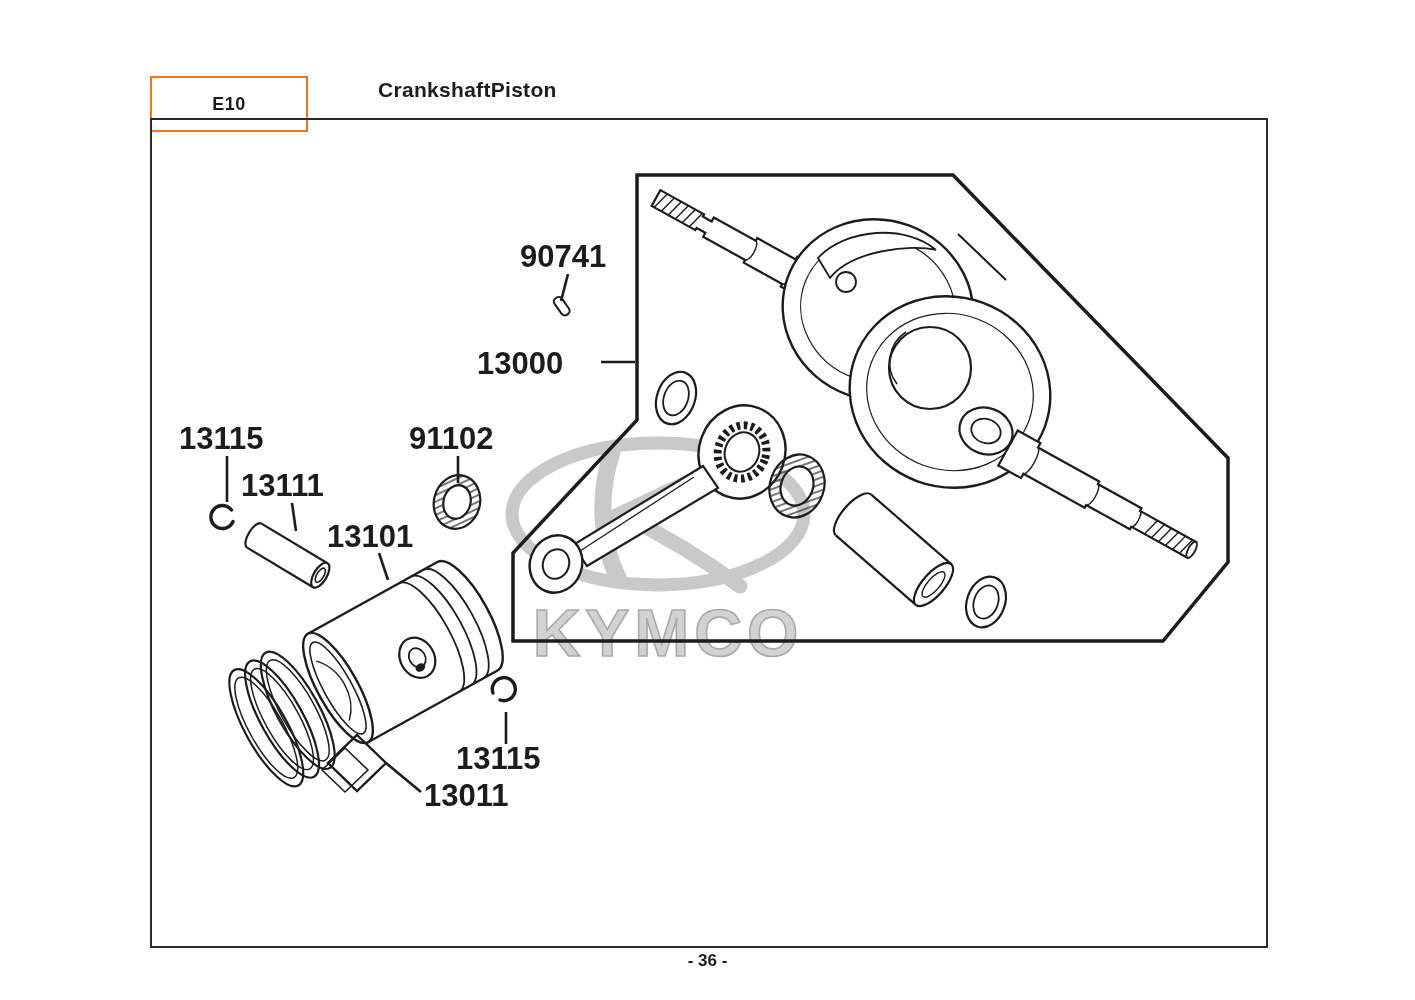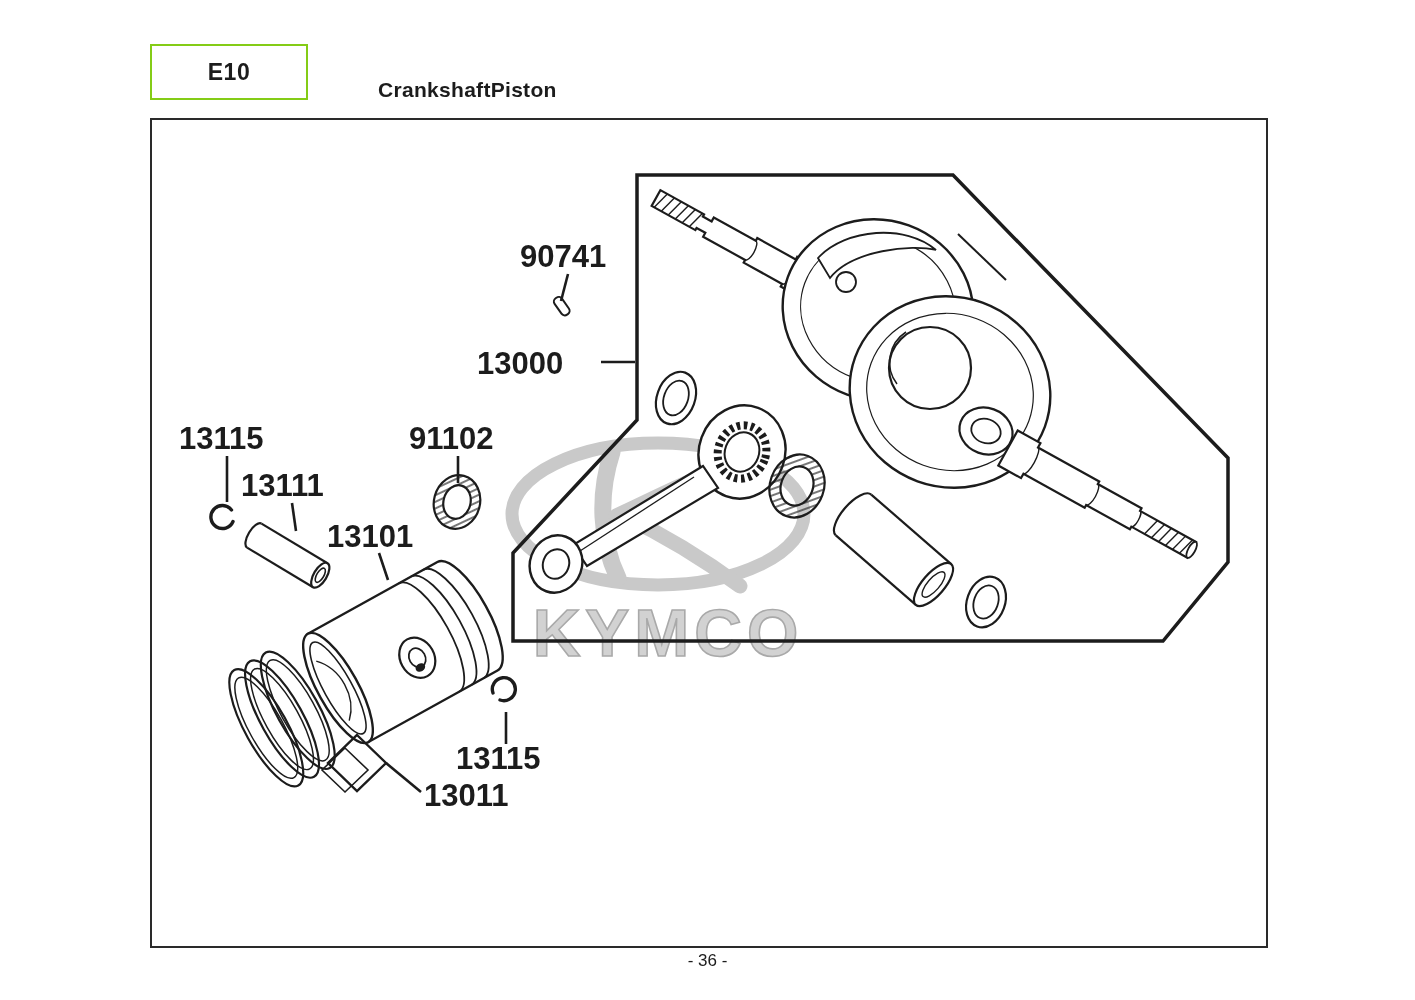--- a/index.html
+++ b/index.html
@@ -1,37 +1,37 @@
 <!DOCTYPE html>
 <html><head>
 <meta charset="utf-8">
 <style>
   html,body { margin:0; padding:0; background:#ffffff; }
   .page {
     position:relative; width:1415px; height:1000px; background:#ffffff;
     font-family:"Liberation Sans", sans-serif; color:#1c1c1c; overflow:hidden;
   }
   .header-box {
-    position:absolute; left:150px; top:44px; width:158px; height:56px;
-    border:2px solid #84cc16; box-sizing:border-box;
+    position:absolute; left:150px; top:76px; width:158px; height:56px;
+    border:2px solid #f97316; box-sizing:border-box;
     display:flex; align-items:center; justify-content:center;
-    font-weight:bold; font-size:23px; letter-spacing:0.5px;
+    font-weight:bold; font-size:18px; letter-spacing:0.5px;
   }
   .doc-title {
     position:absolute; left:378px; top:62px; height:56px;
     display:flex; align-items:center;
     font-weight:bold; font-size:21px; letter-spacing:0.3px;
   }
   .main-frame {
     position:absolute; left:150px; top:118px; width:1118px; height:830px;
     border:2px solid #2a2a2a; box-sizing:border-box;
   }
   .footer-page {
     position:absolute; left:0; right:0; top:951px; text-align:center;
-    font-weight:normal; font-size:17px;
+    font-weight:bold; font-size:17px;
   }
   svg.diagram { position:absolute; left:0; top:0; }
   svg .lbl { font-family:"Liberation Sans", sans-serif; font-weight:bold; font-size:31px; fill:#1c1c1c; }
   svg .wm-text { font-family:"Liberation Sans", sans-serif; font-weight:bold; font-size:66px;
                  letter-spacing:5px; fill:#d2d2d2; stroke:#a9a9a9; stroke-width:1.6px; }
 </style>
 </head>
 <body>
 
 <div class="page">

